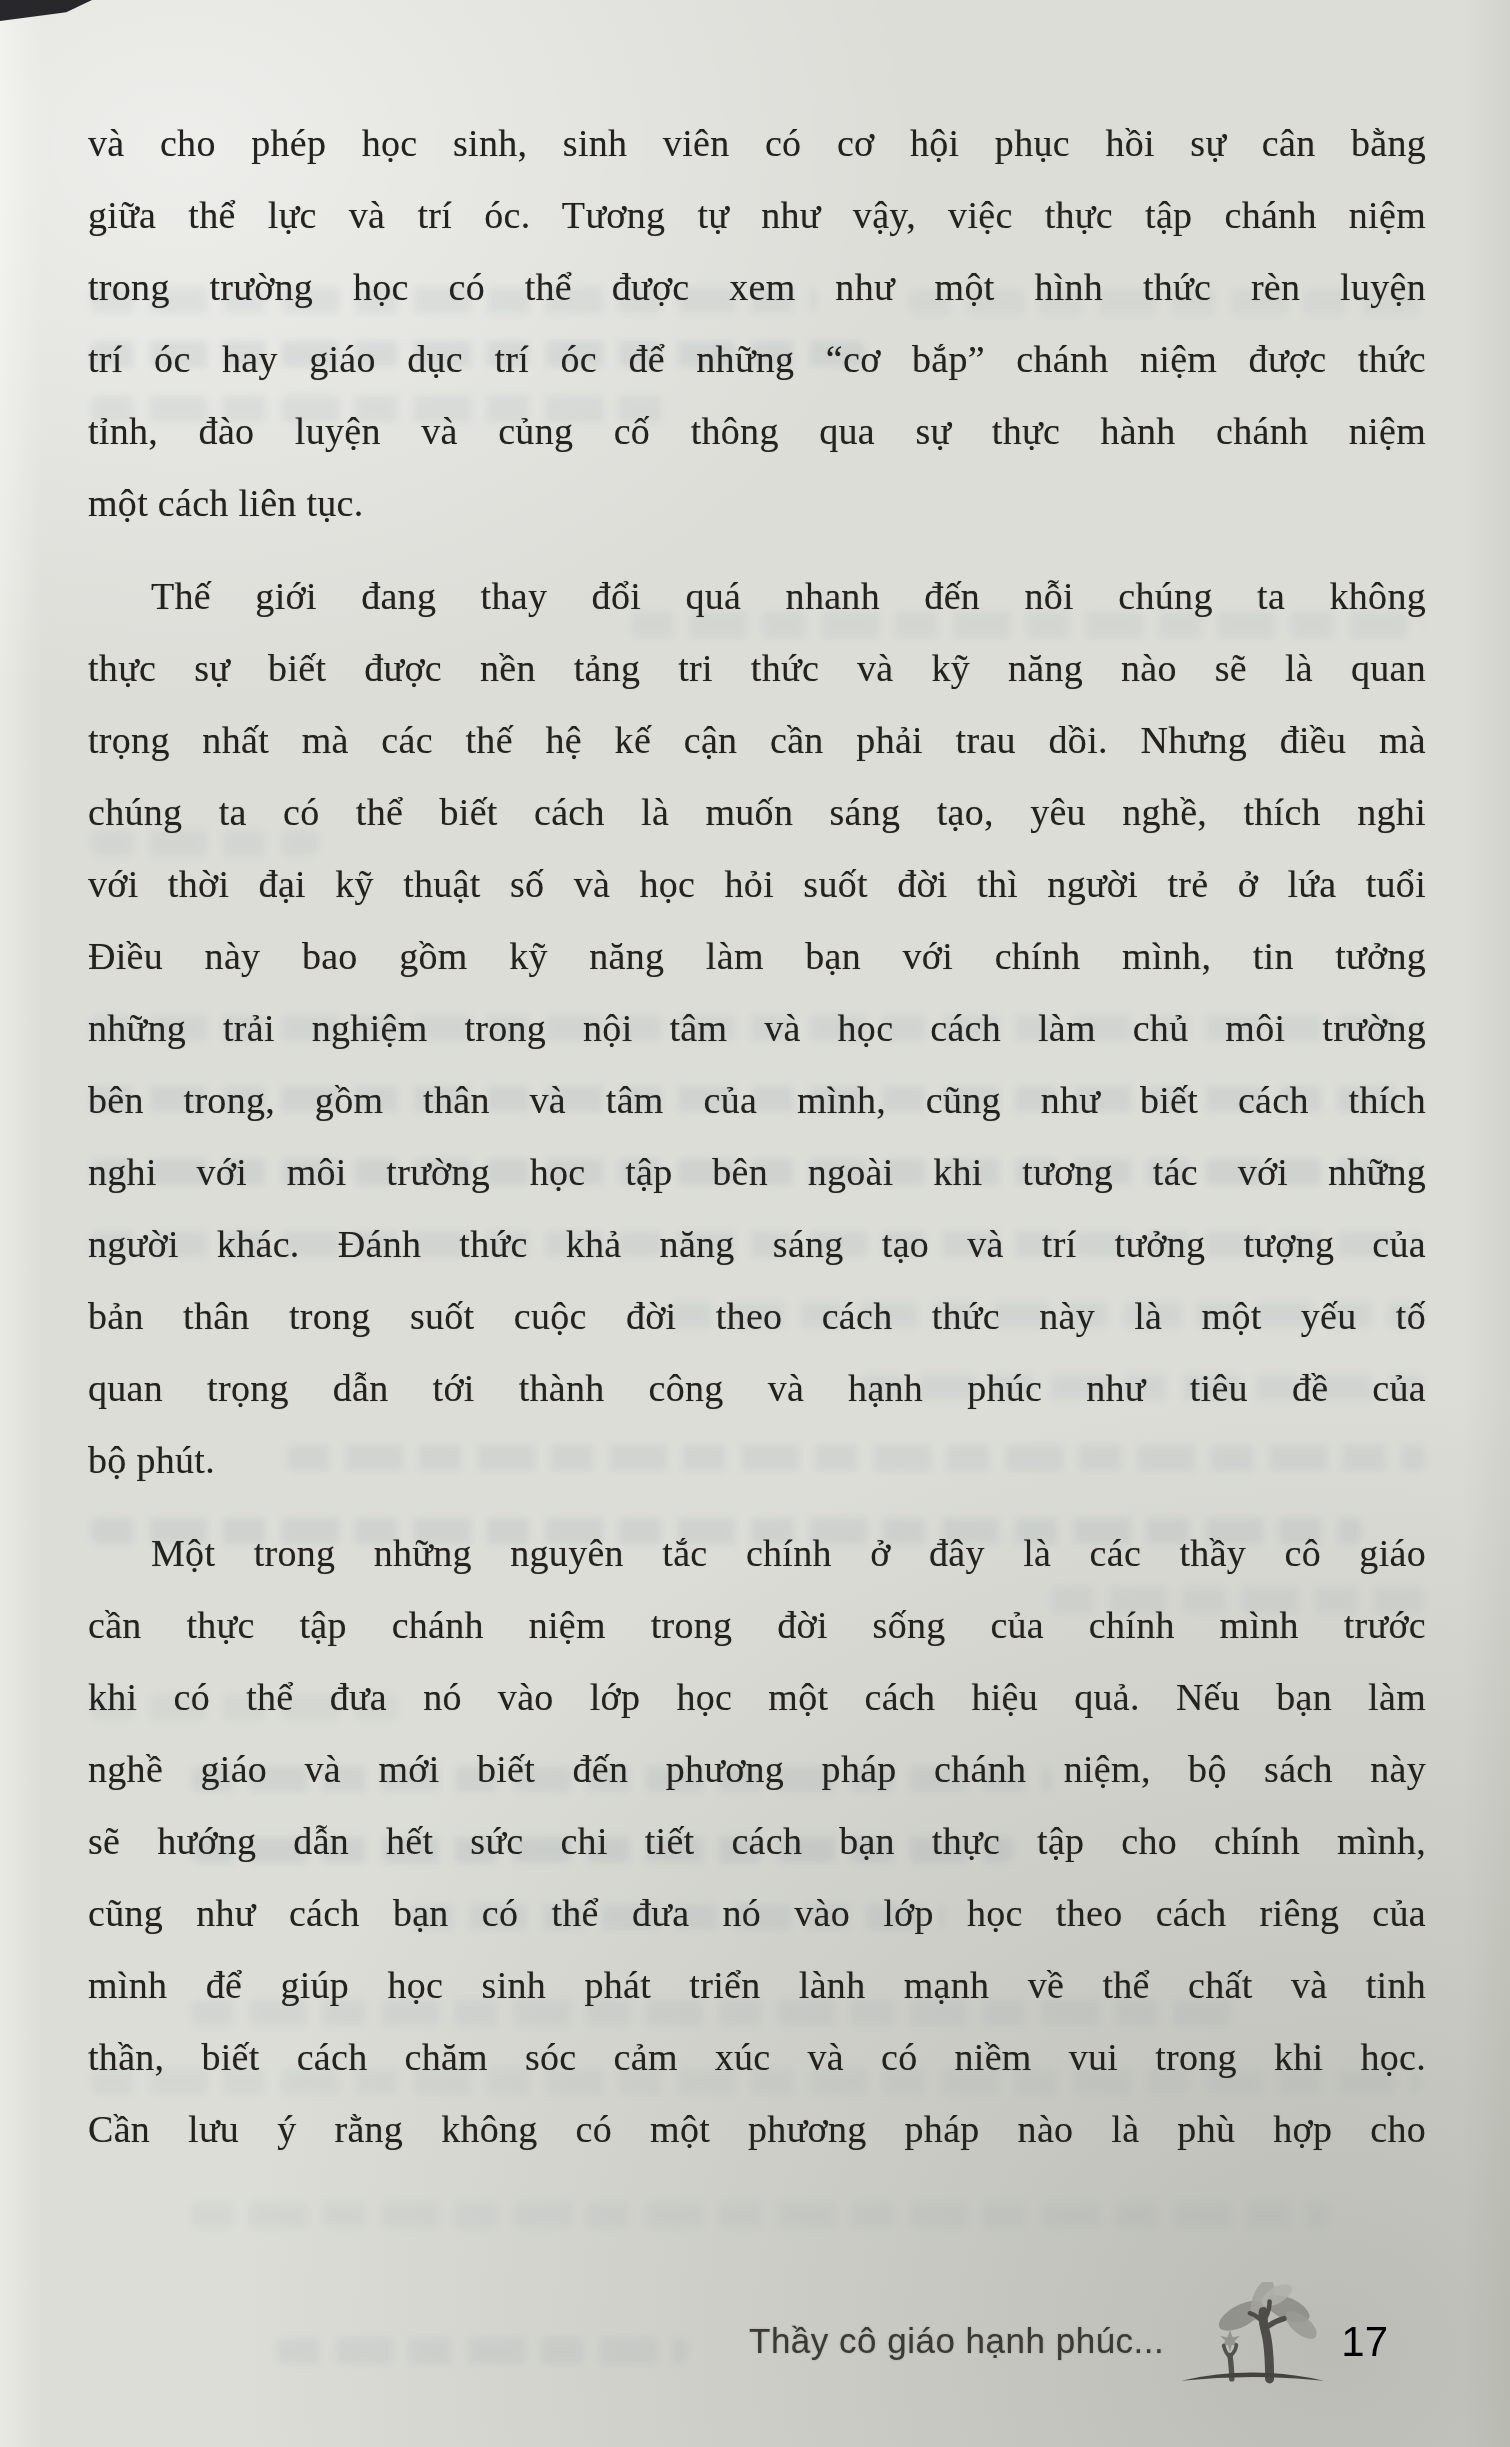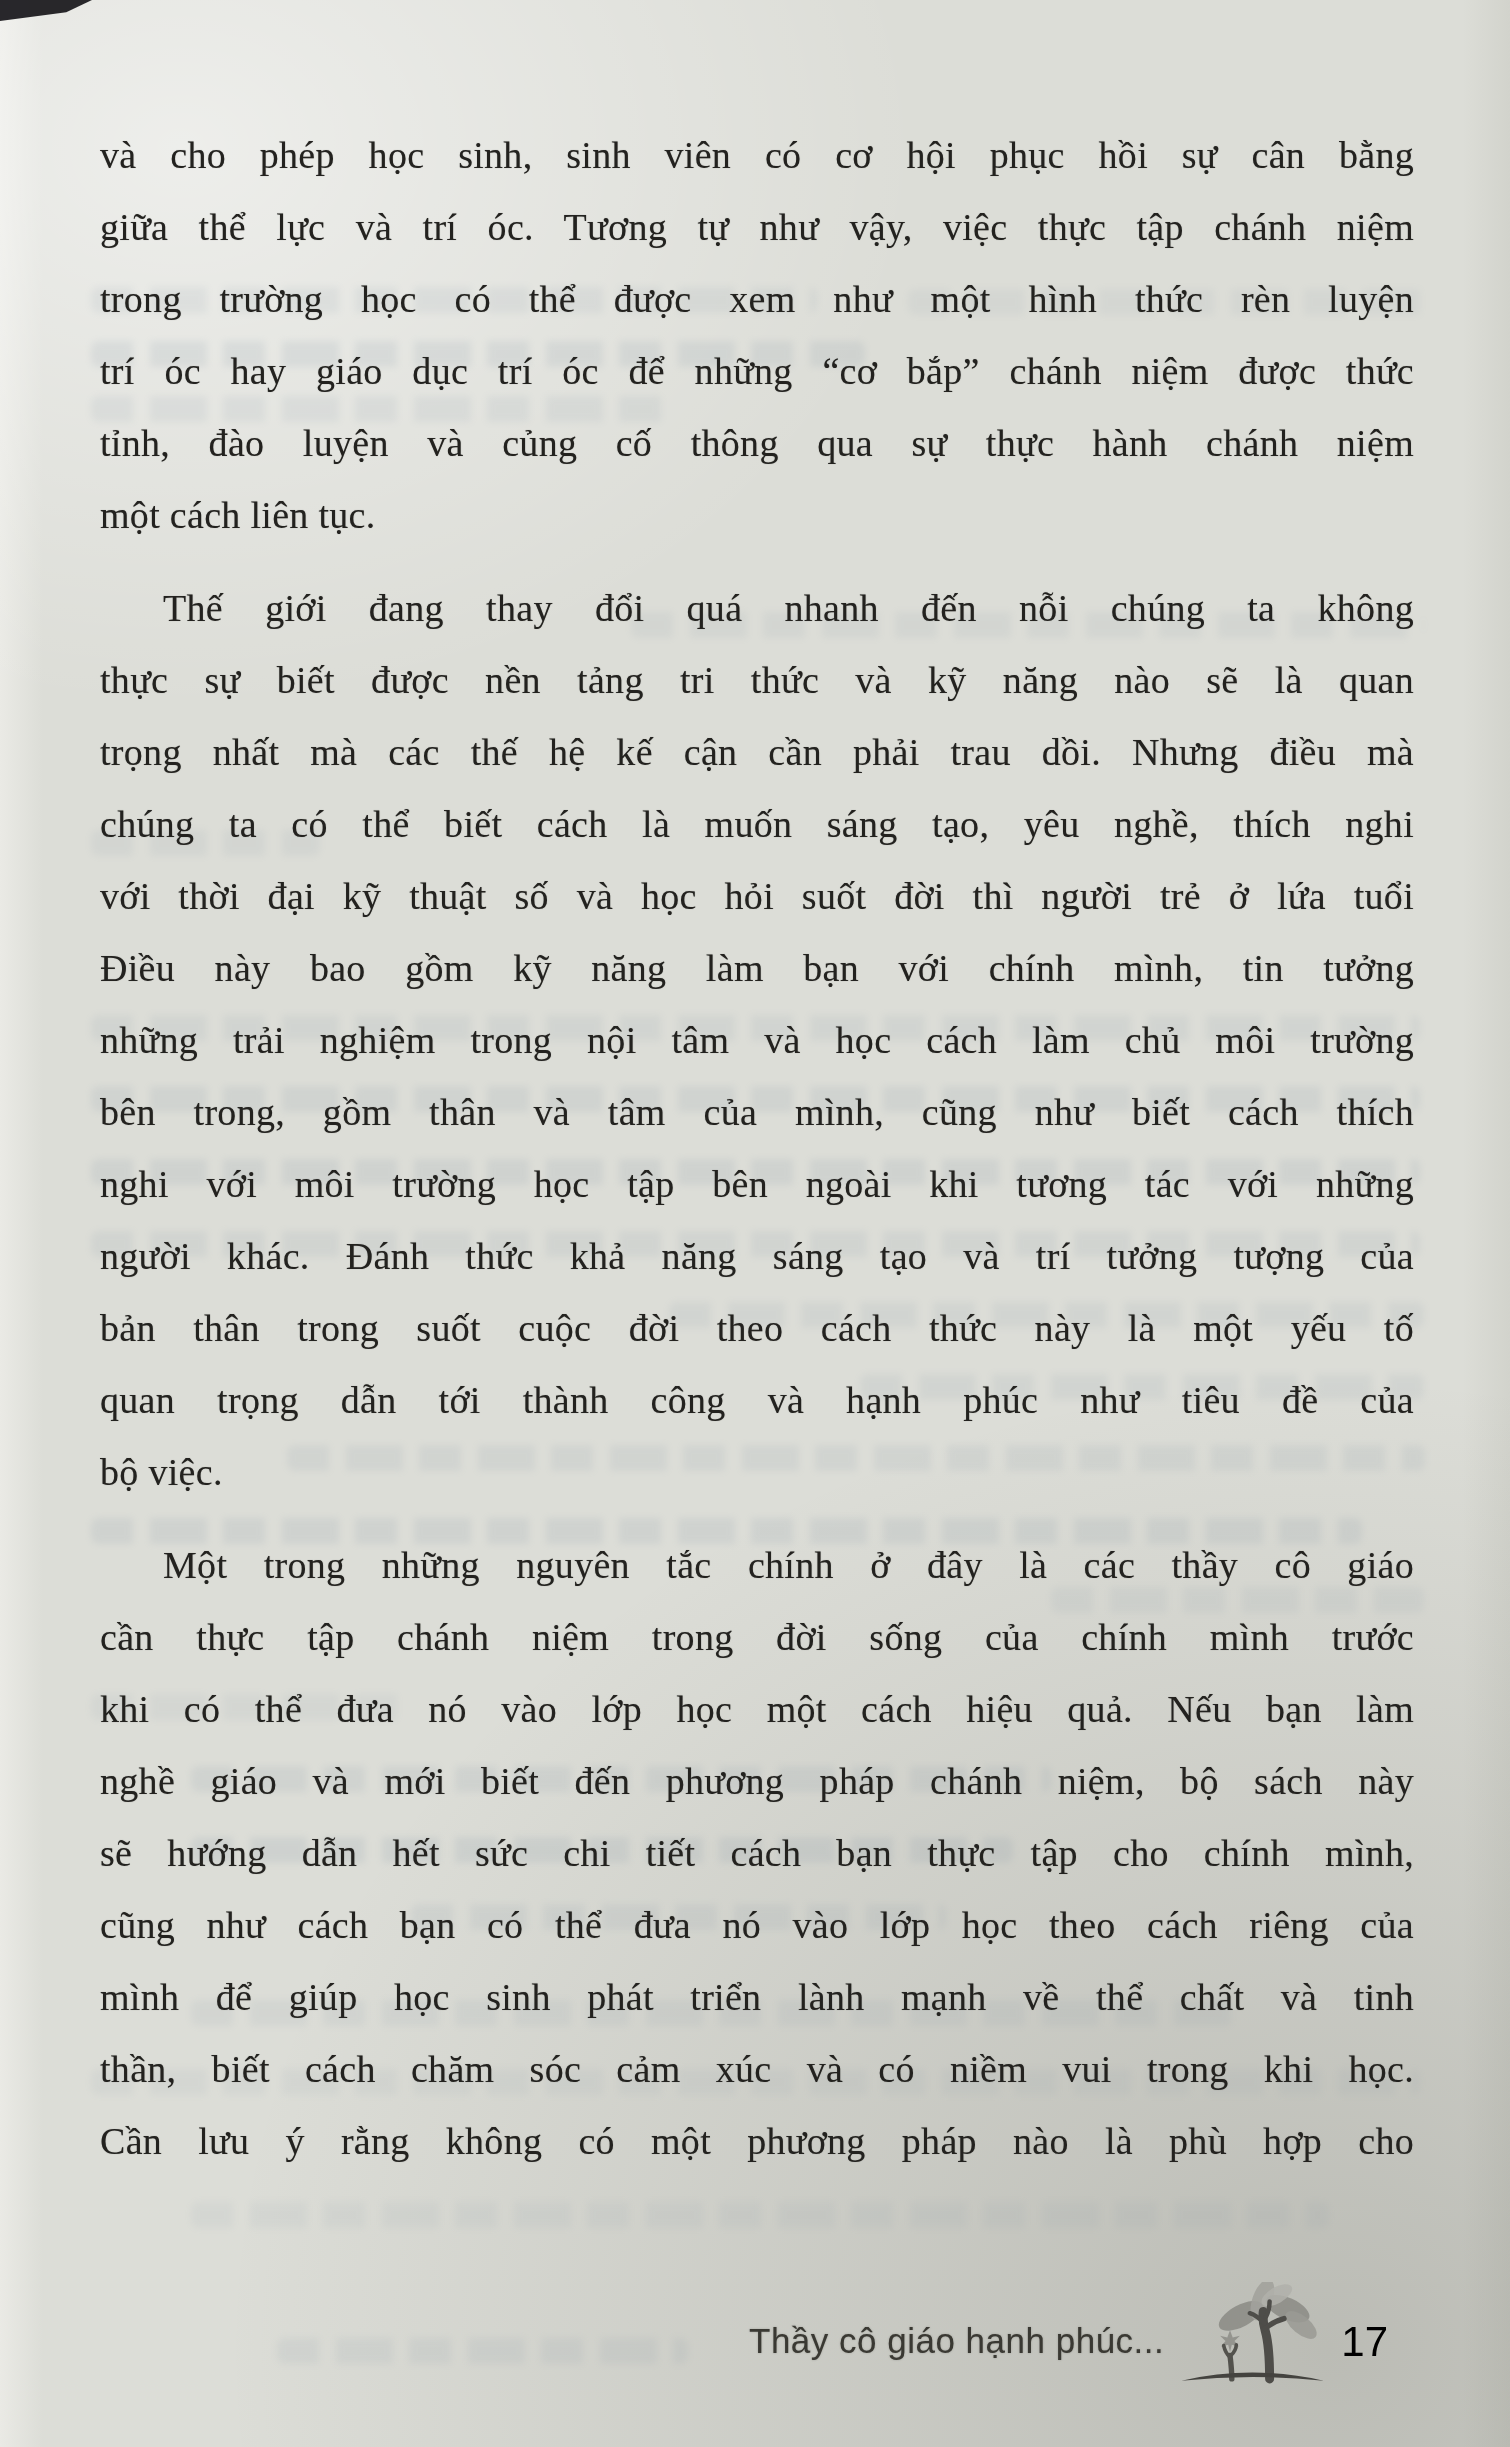--- a/index.html
+++ b/index.html
@@ -29,21 +29,21 @@
     background: #17161a;
     clip-path: polygon(0 0, 100% 0, 72% 58%, 0 100%);
     opacity: 0.92;
   }
   .text-block {
     position: absolute;
     top: 107px;
     left: 88px;
     width: 1338px;
   }
-  .para { margin: 12px; }
+  .para { margin: 0; }
   .para + .para { margin-top: 21px; }
   .line {
     height: 72px;
     line-height: 72px;
     font-size: 38px;
     color: #23221f;
     letter-spacing: 0.3px;
     text-align: justify;
     text-align-last: justify;
     white-space: normal;
@@ -136,21 +136,21 @@
       <div class="line">trọng nhất mà các thế hệ kế cận cần phải trau dồi. Nhưng điều mà</div>
       <div class="line">chúng ta có thể biết cách là muốn sáng tạo, yêu nghề, thích nghi</div>
       <div class="line">với thời đại kỹ thuật số và học hỏi suốt đời thì người trẻ ở lứa tuổi</div>
       <div class="line">Điều này bao gồm kỹ năng làm bạn với chính mình, tin tưởng</div>
       <div class="line">những trải nghiệm trong nội tâm và học cách làm chủ môi trường</div>
       <div class="line">bên trong, gồm thân và tâm của mình, cũng như biết cách thích</div>
       <div class="line">nghi với môi trường học tập bên ngoài khi tương tác với những</div>
       <div class="line">người khác. Đánh thức khả năng sáng tạo và trí tưởng tượng của</div>
       <div class="line">bản thân trong suốt cuộc đời theo cách thức này là một yếu tố</div>
       <div class="line">quan trọng dẫn tới thành công và hạnh phúc như tiêu đề của</div>
-      <div class="line short">bộ việc.</div>
+      <div class="line short">bộ phút.</div>
     </div>
 
     <div class="para">
       <div class="line indent">Một trong những nguyên tắc chính ở đây là các thầy cô giáo</div>
       <div class="line">cần thực tập chánh niệm trong đời sống của chính mình trước</div>
       <div class="line">khi có thể đưa nó vào lớp học một cách hiệu quả. Nếu bạn làm</div>
       <div class="line">nghề giáo và mới biết đến phương pháp chánh niệm, bộ sách này</div>
       <div class="line">sẽ hướng dẫn hết sức chi tiết cách bạn thực tập cho chính mình,</div>
       <div class="line">cũng như cách bạn có thể đưa nó vào lớp học theo cách riêng của</div>
       <div class="line">mình để giúp học sinh phát triển lành mạnh về thể chất và tinh</div>

